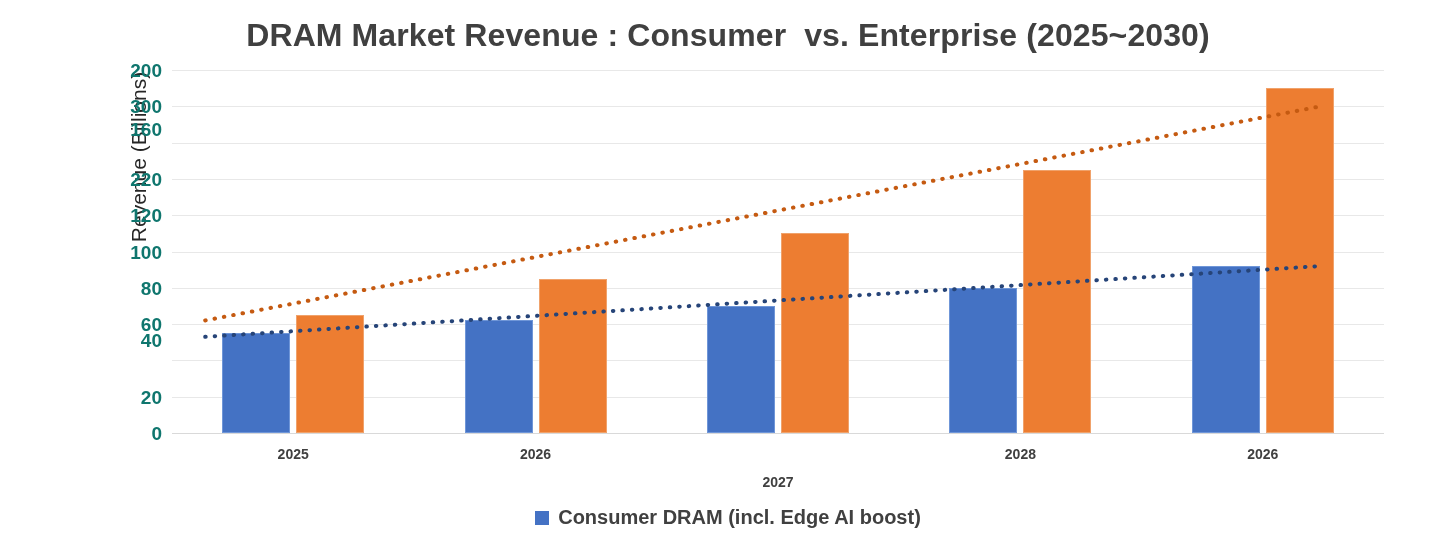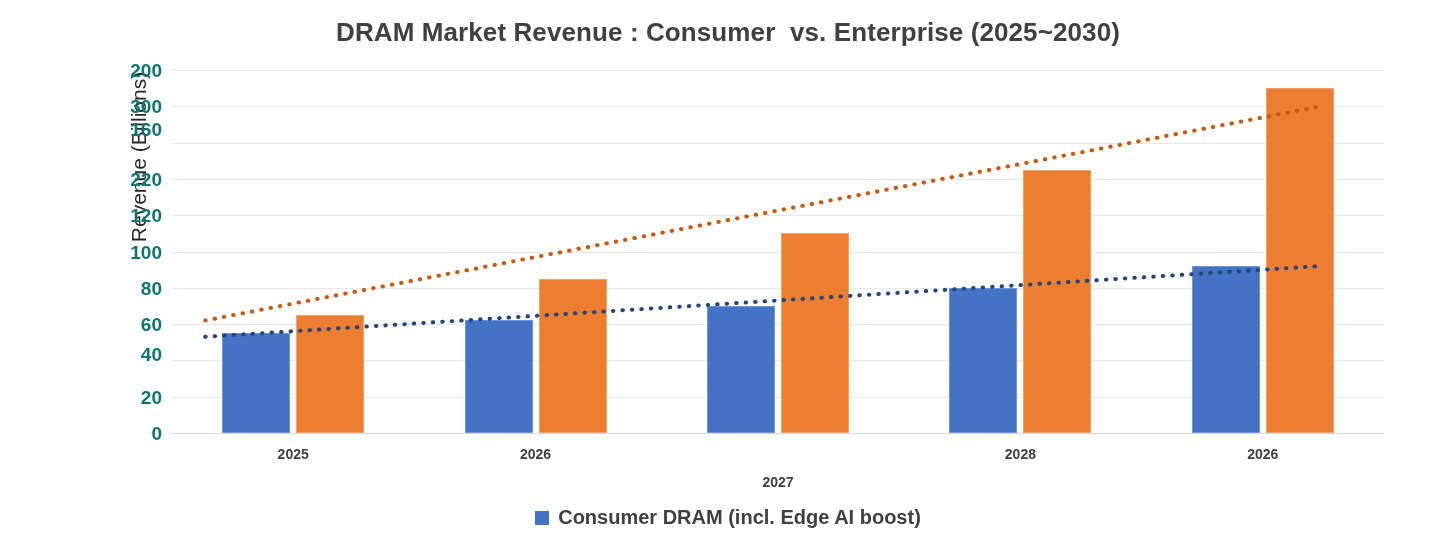--- a/index.html
+++ b/index.html
@@ -23,21 +23,21 @@
     box-sizing: border-box;
   }
 
   
   #chart-title {
     position: absolute;
     left: 0;
     top: 17px;
     width: 1456px;
     text-align: center;
-    font-size: 26px;
+    font-size: 32px;
     font-weight: bold;
     color: #404040;
     letter-spacing: 0.1px;
     white-space: pre;
   }
 
   
   #y-axis-title {
     position: absolute;
     left: 29px;
@@ -164,21 +164,21 @@
 
   <div id="y-tick-labels">
       <div class="y-tick" style="top: 61px;">200</div>
       <div class="y-tick" style="top: 97.3px;">300</div>
       <div class="y-tick" style="top: 120px;">160</div>
       <div class="y-tick" style="top: 169.9px;">220</div>
       <div class="y-tick" style="top: 206.2px;">120</div>
       <div class="y-tick" style="top: 242.5px;">100</div>
       <div class="y-tick" style="top: 278.8px;">80</div>
       <div class="y-tick" style="top: 315.1px;">60</div>
-      <div class="y-tick" style="top: 345px;">40</div>
+      <div class="y-tick" style="top: 331px;">40</div>
       <div class="y-tick" style="top: 387.7px;">20</div>
       <div class="y-tick" style="top: 424px;">0</div>
     </div>
 
   <div id="plot-area">
     <div id="gridlines">
         <div class="axis-baseline" style="top: 363px;"></div>
         <div class="gridline" style="top: 326.7px;"></div>
         <div class="gridline" style="top: 290.4px;"></div>
         <div class="gridline" style="top: 254.1px;"></div>

